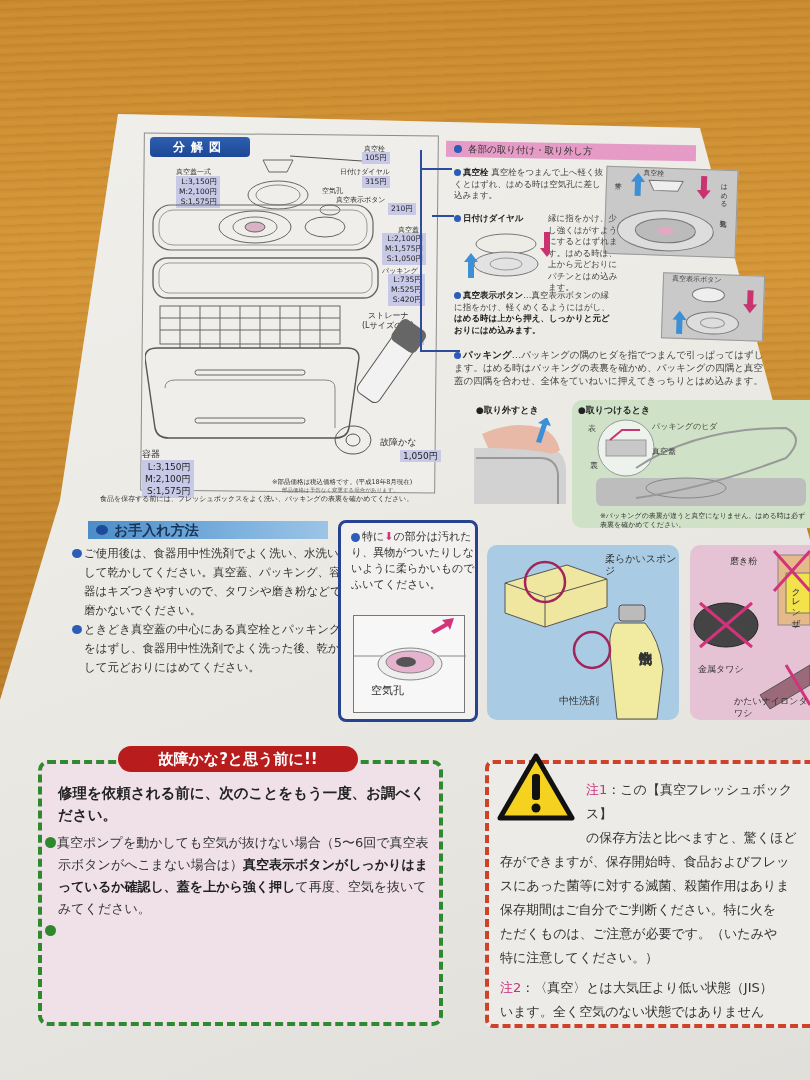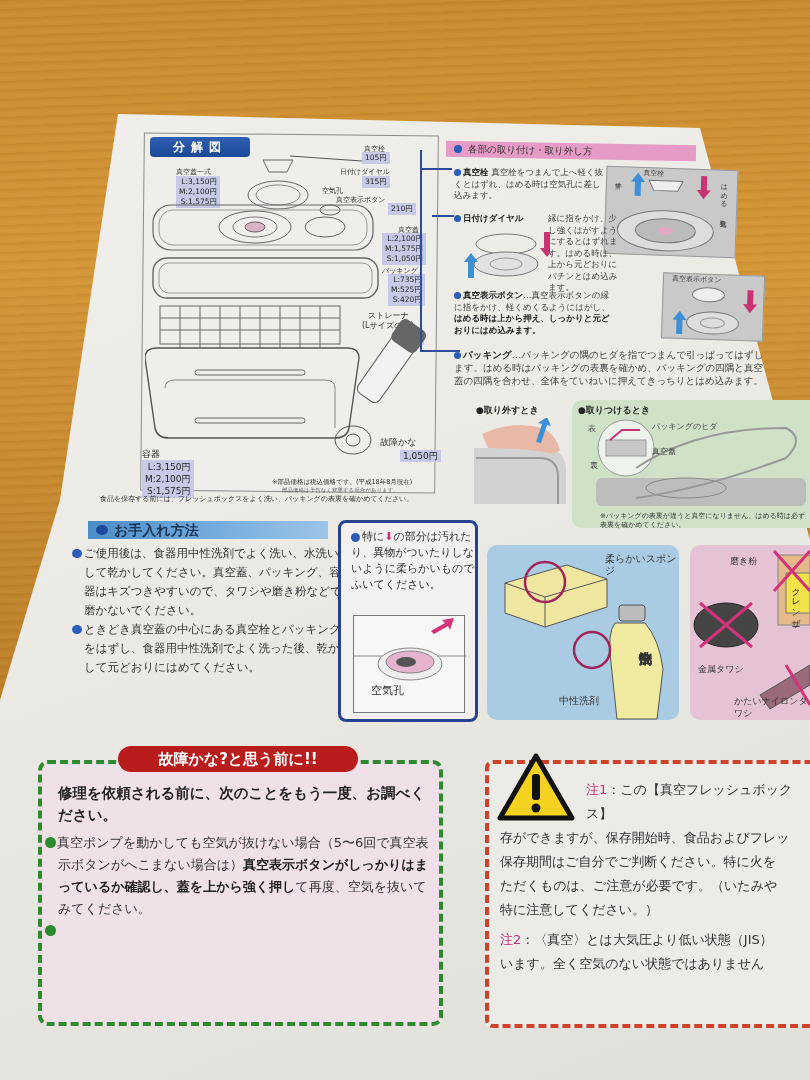--- a/index.html
+++ b/index.html
@@ -379,19 +379,21 @@
 </div>
 
 <div class="caution-box"></div>
 <svg class="warn-icon" viewBox="0 0 78 70">
   <path d="M39 4 L75 66 H3 Z" fill="#f4d21f" stroke="#111" stroke-width="5" stroke-linejoin="round"></path>
   <rect x="35" y="22" width="8" height="26" rx="3" fill="#111"></rect>
   <circle cx="39" cy="56" r="4.5" fill="#111"></circle>
 </svg>
 <div class="caution-text">
   <div style="padding-left:86px;"><span class="note-label">注1</span><span>：この【真空フレッシュボックス】</span></div>
+  <div style="padding-left:86px;">の保存方法と比べますと、驚くほど</div>
   <div style="white-space:nowrap;">存ができますが、保存開始時、食品およびフレッ</div>
+  <div style="white-space:nowrap;">スにあった菌等に対する滅菌、殺菌作用はありま</div>
   <div style="white-space:nowrap;">保存期間はご自分でご判断ください。特に火を</div>
   <div style="white-space:nowrap;">ただくものは、ご注意が必要です。（いたみや</div>
   <div style="white-space:nowrap;">特に注意してください。）</div>
   <div style="white-space:nowrap;margin-top:6px;"><span class="note-label">注2</span><span>：〈真空〉とは大気圧より低い状態（JIS）</span></div>
   <div style="white-space:nowrap;">います。全く空気のない状態ではありません</div>
 </div>
 
 </body></html>

